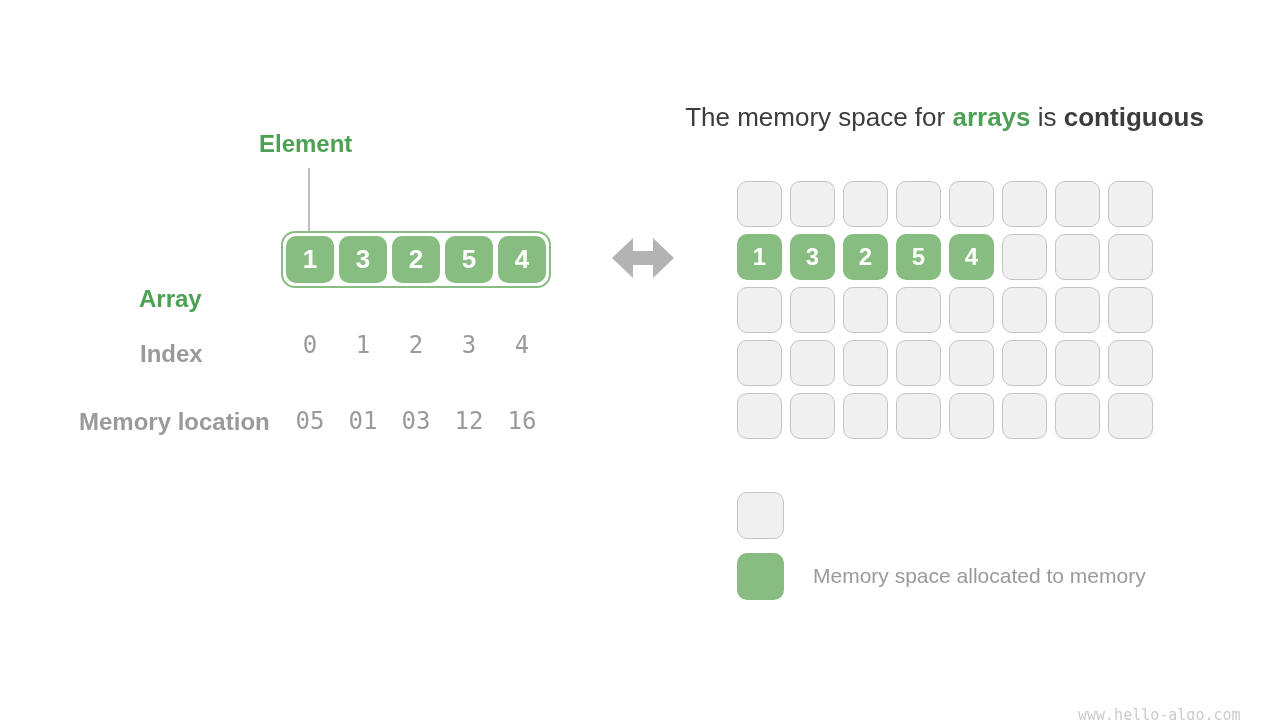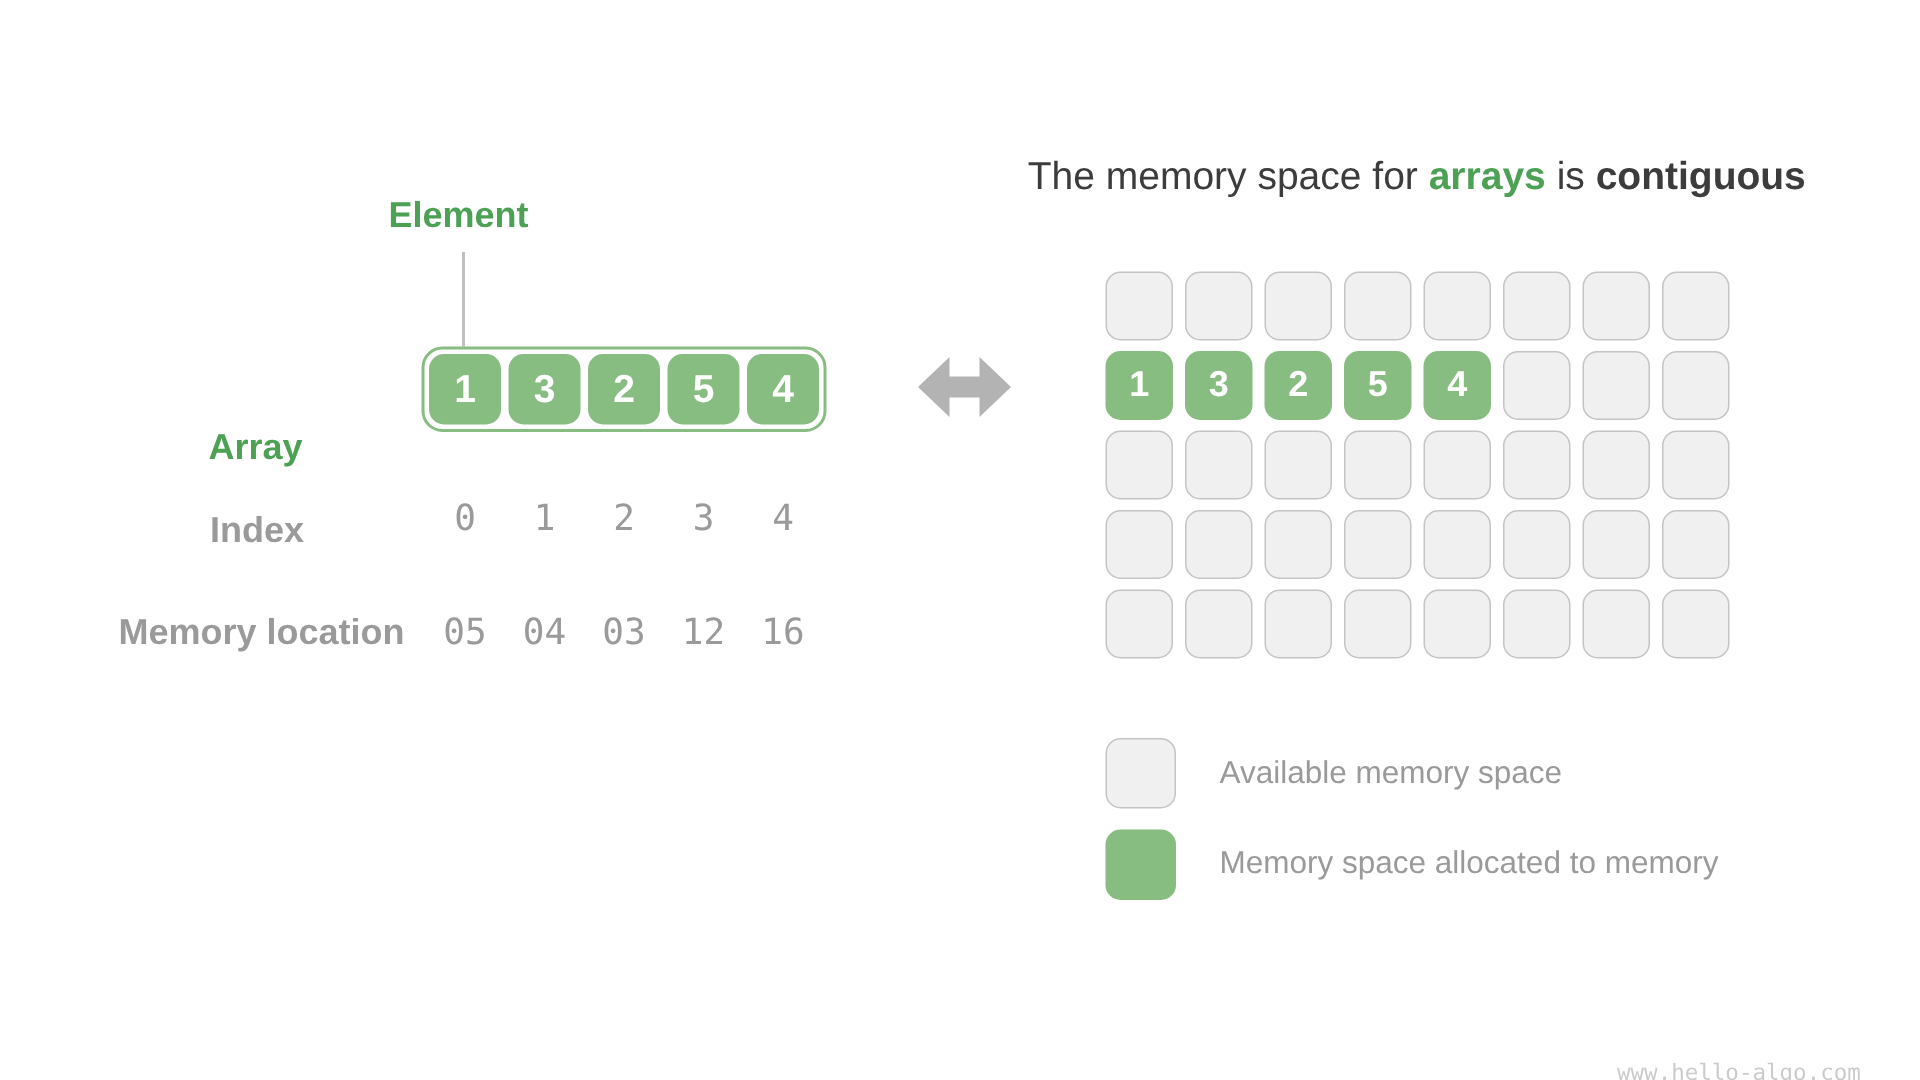--- a/index.html
+++ b/index.html
@@ -118,21 +118,21 @@
       <div class="slot">0</div>
       <div class="slot">1</div>
       <div class="slot">2</div>
       <div class="slot">3</div>
       <div class="slot">4</div>
     </div>
 
   <div class="row-label memloc-label">Memory location</div>
   <div class="value-row memloc-values">
       <div class="slot">05</div>
-      <div class="slot">04</div>
+      <div class="slot">01</div>
       <div class="slot">03</div>
       <div class="slot">12</div>
       <div class="slot">16</div>
     </div>
 
   <div class="arrow-wrap">
     <svg width="62" height="42" viewBox="0 0 62 42" aria-hidden="true">
       <path d="M0,21 L21,1 L21,14 L41,14 L41,1 L62,21 L41,41 L41,28 L21,28 L21,41 Z" fill="#B3B3B3"></path>
     </svg>
   </div>
@@ -181,18 +181,17 @@
       <div class="mem-cell"></div>
       <div class="mem-cell"></div>
       <div class="mem-cell"></div>
       <div class="mem-cell"></div>
       <div class="mem-cell"></div>
       <div class="mem-cell"></div>
       <div class="mem-cell"></div>
     </div>
 
   <div class="legend-swatch available"></div>
-  <div class="legend-text first">Available memory space</div>
   <div class="legend-swatch allocated"></div>
   <div class="legend-text second">Memory space allocated to memory</div>
 
   <div class="watermark">www.hello-algo.com</div>
 </div>
 
 </body></html>

